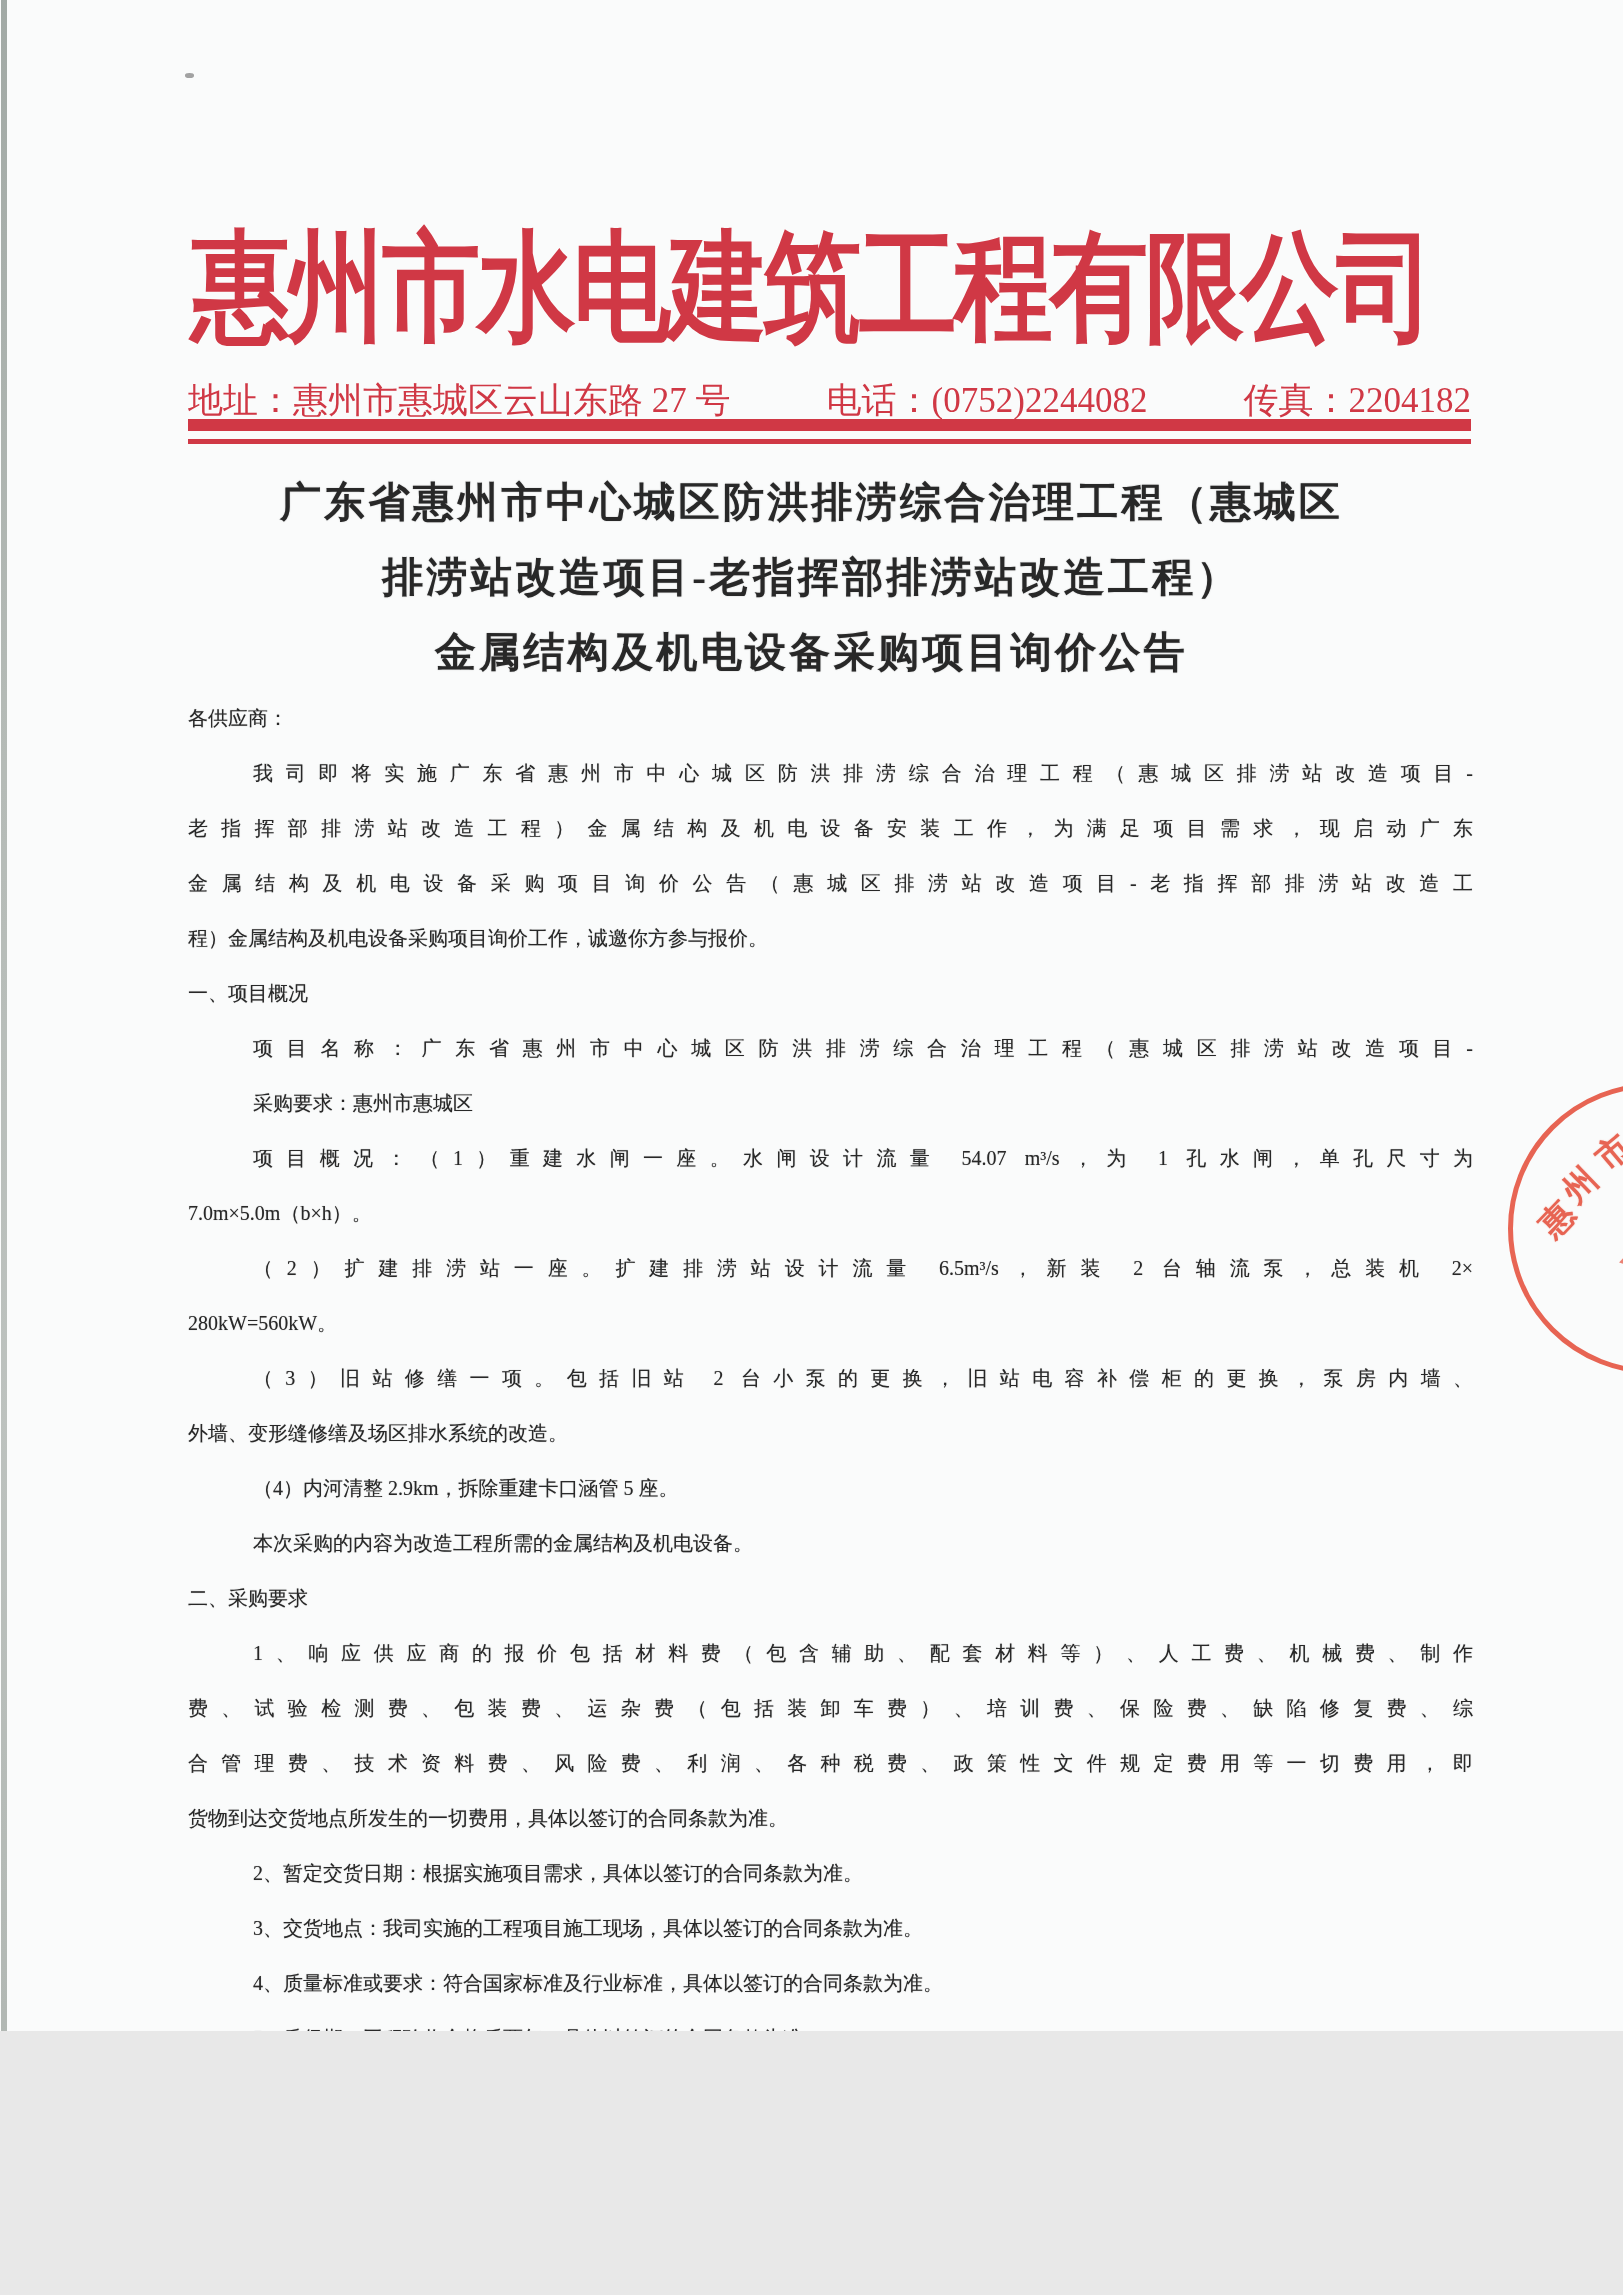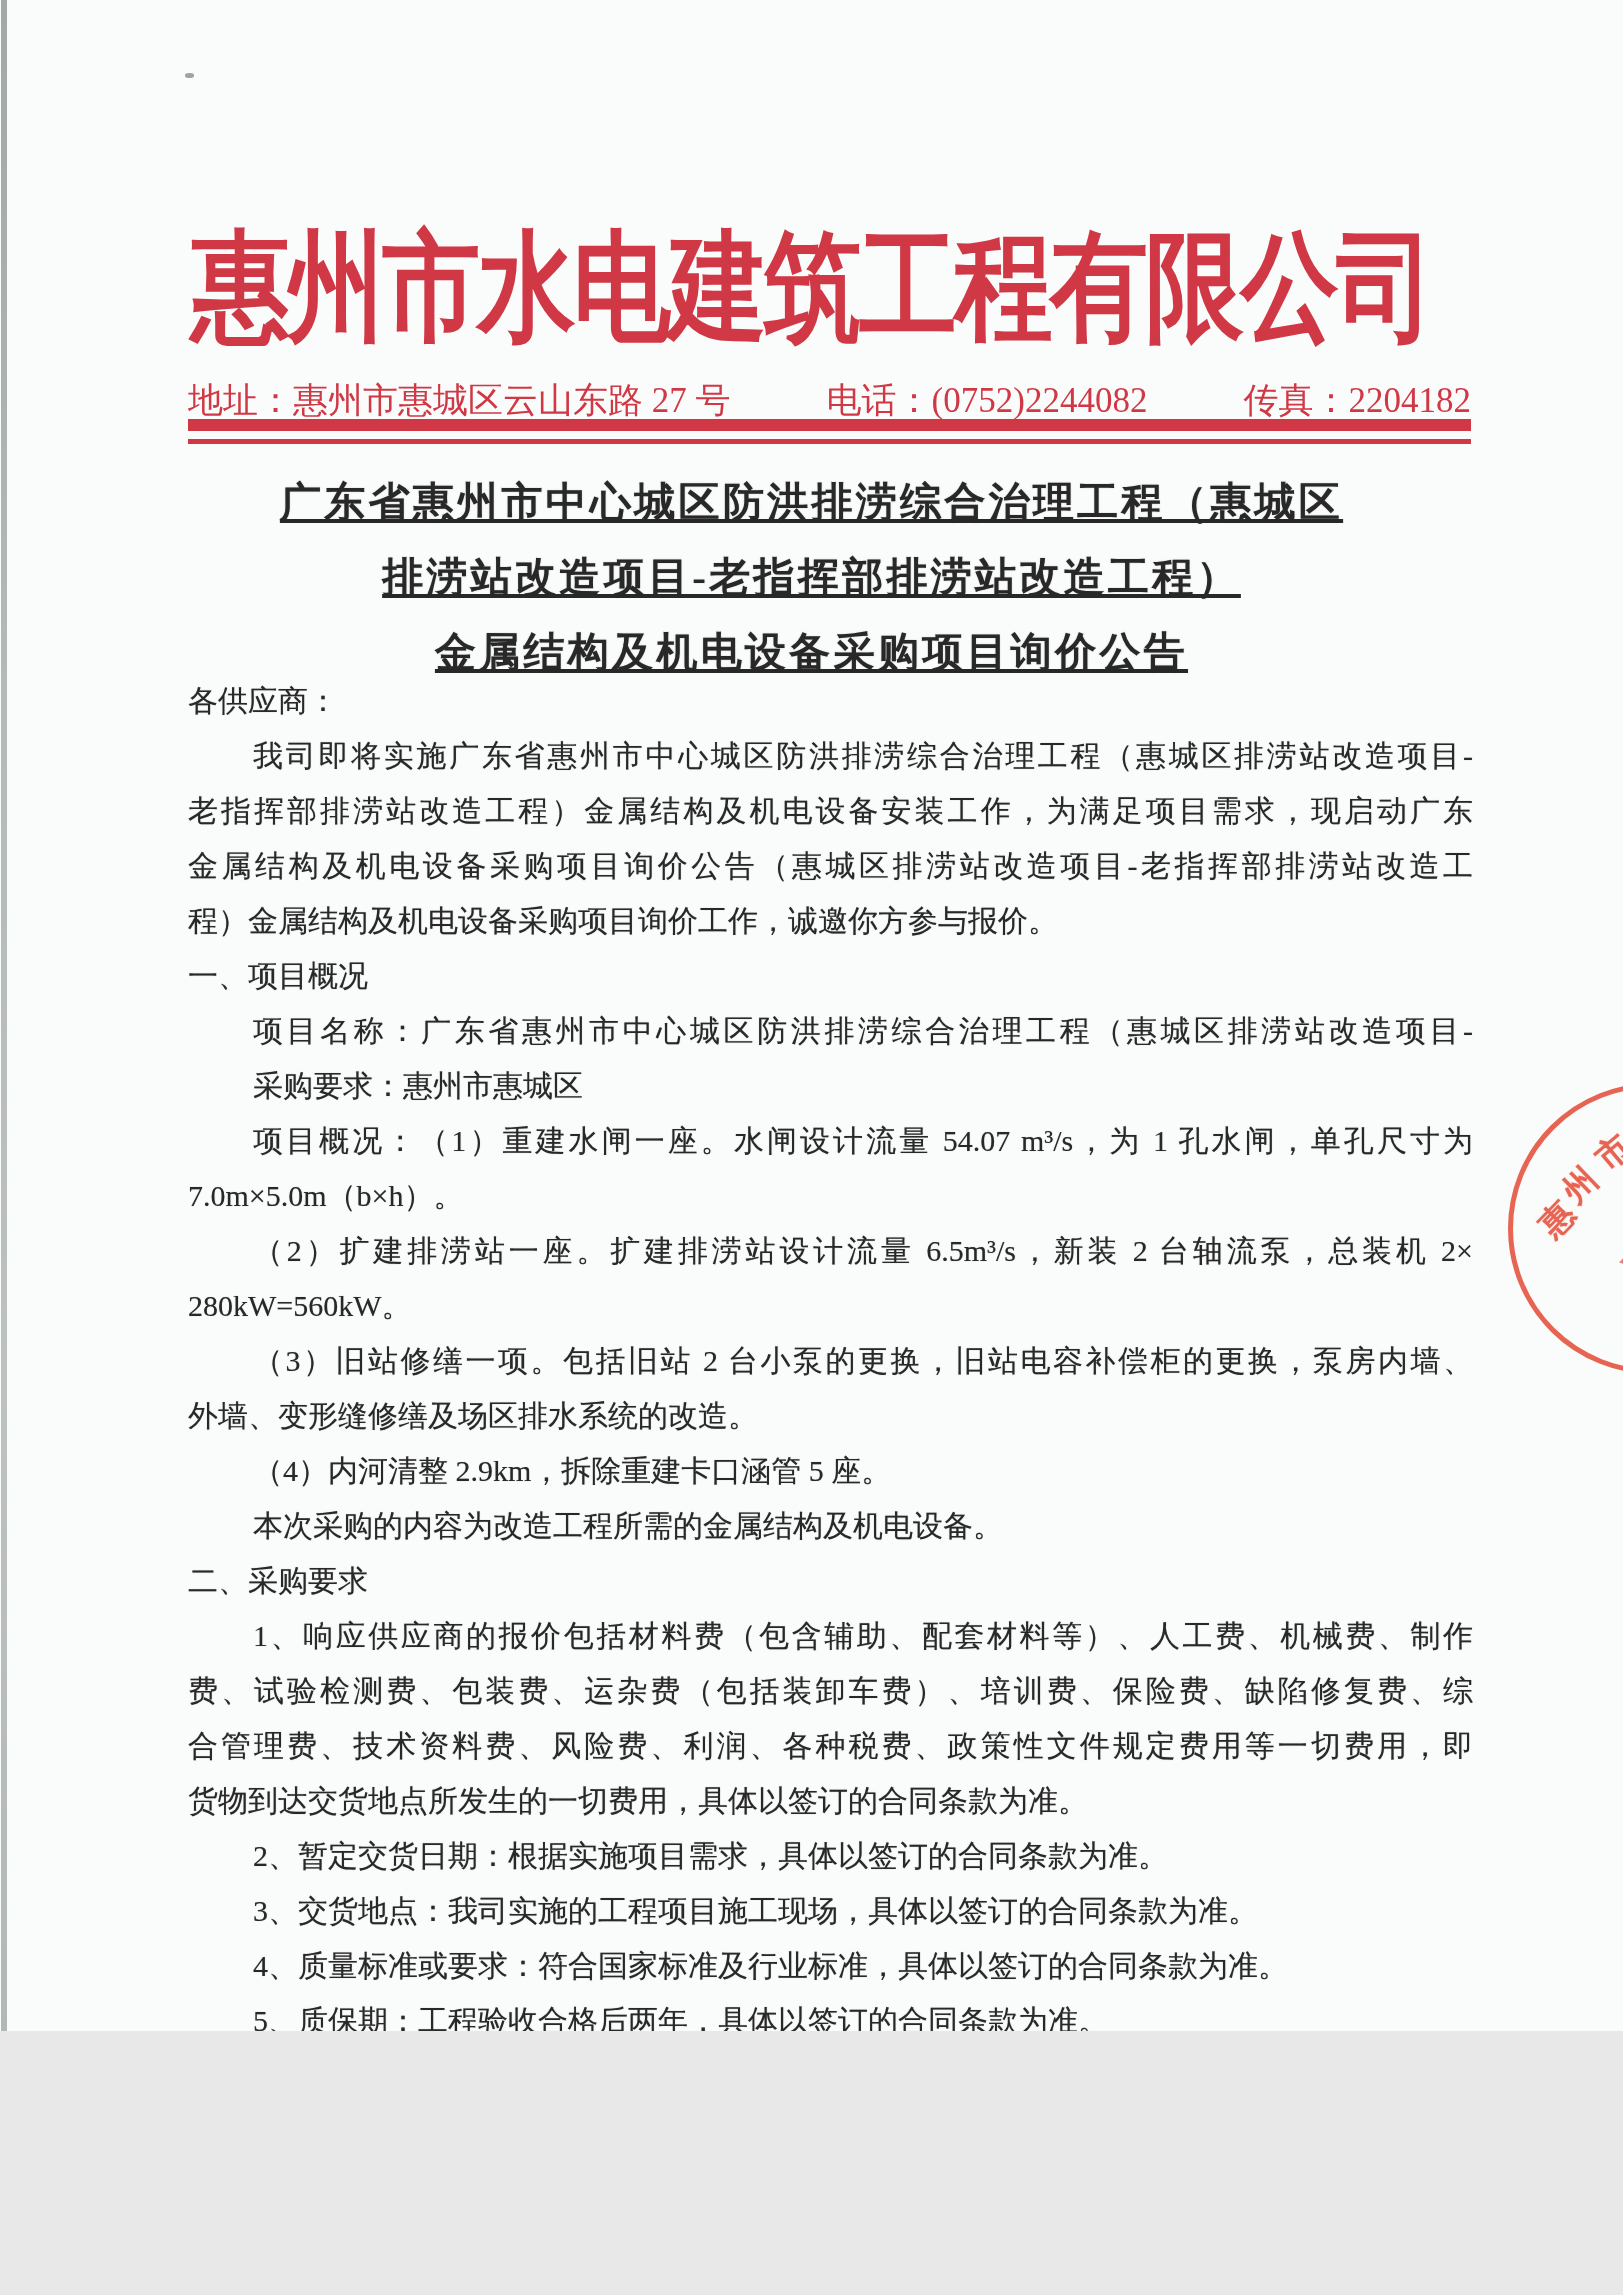--- a/index.html
+++ b/index.html
@@ -39,26 +39,25 @@
   }
   .rule{position:absolute;left:188px;width:1283px;background:var(--red,#d03845);}
   .rule.thick{top:419px;height:12.4px;}
   .rule.thin{top:439px;height:4.6px;}
   
   .title{
     position:absolute;top:465px;left:0;width:100%;
     text-align:center;font-weight:bold;font-size:41px;line-height:75px;
     letter-spacing:3.3px;
     text-shadow:0 0 1.3px rgba(30,30,30,.35);
-    text-decoration:underline;
   }
   
   .body{
-    position:absolute;top:673px;left:188px;width:1285px;
-    font-size:30px;line-height:55px;
+    position:absolute;top:691px;left:188px;width:1285px;
+    font-size:20px;line-height:55px;
     text-shadow:0 0 1px rgba(30,30,30,.4);
   }
   .line{min-height:55px;}
   .line.indent{padding-left:65px;}
   .line.fill{text-align:justify;text-align-last:justify;}
   
   .stamp{
     position:absolute;left:1508px;top:1083px;width:281px;height:281px;
     border:5.2px solid var(--stamp-red,#e5503c);border-radius:50%;
     opacity:.88;

